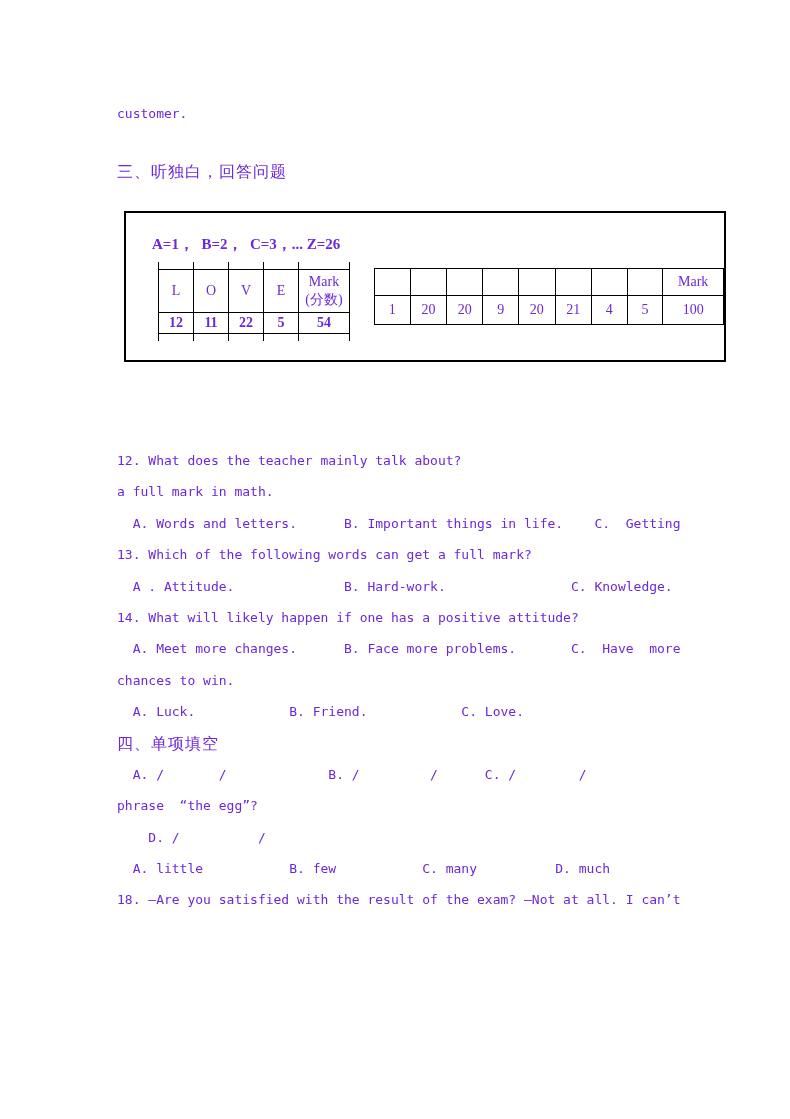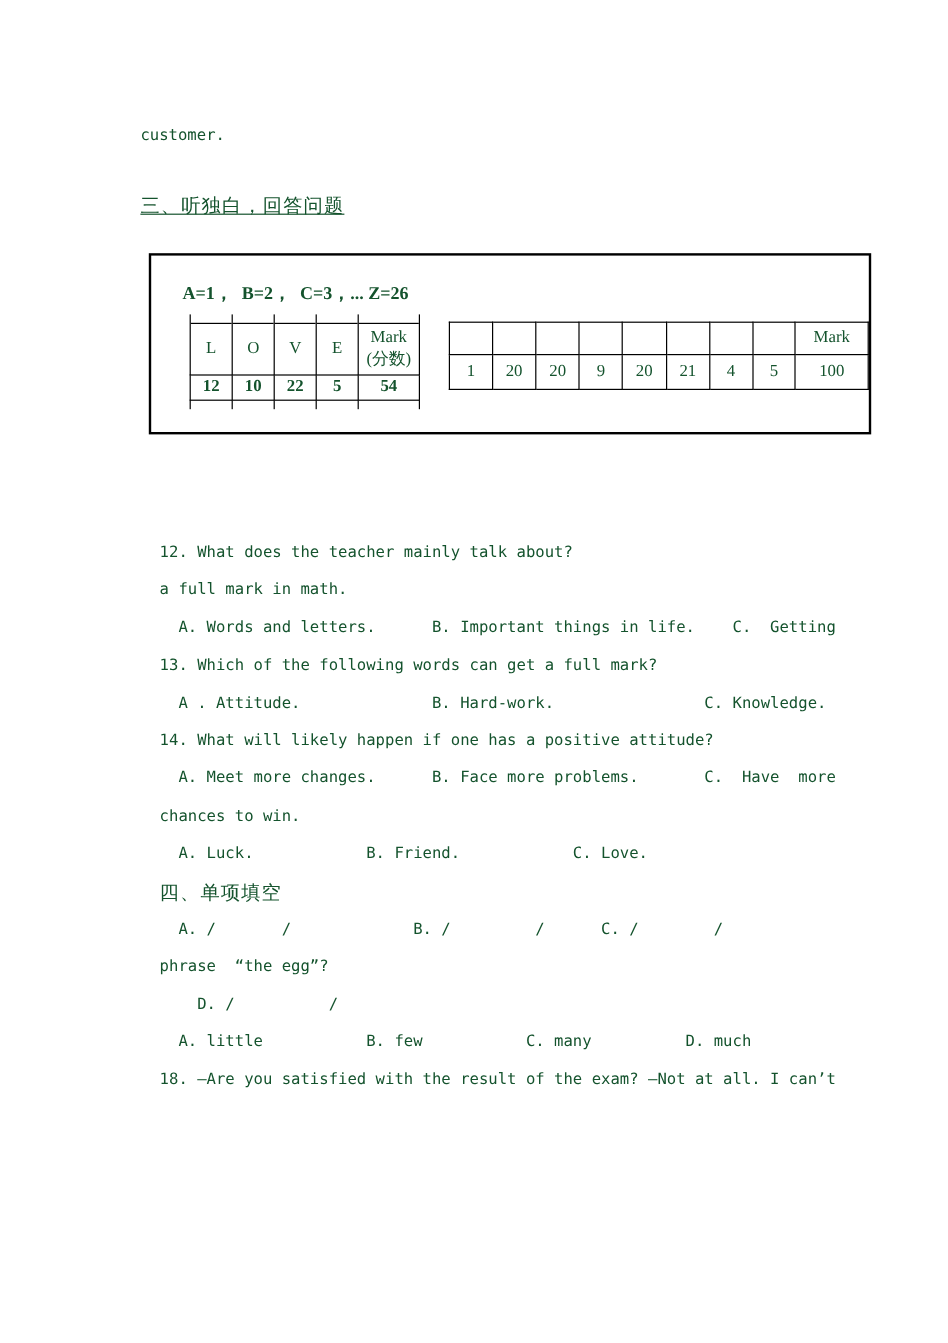--- a/index.html
+++ b/index.html
@@ -1,39 +1,38 @@
 <!DOCTYPE html>
 <html><head>
 <meta charset="utf-8">
 <style>
   html, body { margin: 0; padding: 0; background: #ffffff; }
   .page {
     position: relative;
     width: 790px;
     height: 1119px;
     background: #ffffff;
-    color: #14532d;
+    color: #6d28d9;
     font-family: "DejaVu Sans Mono", monospace;
     overflow: hidden;
   }
   .lead-line {
     position: absolute;
     left: 117px;
     top: 106px;
     font-size: 13px;
     white-space: pre;
   }
   .section-heading {
     position: absolute;
     left: 117px;
     top: 162px;
     font-size: 16px;
     letter-spacing: 1px;
     font-family: "DejaVu Sans", sans-serif;
-    text-decoration: underline;
   }
   .listening-box {
     position: absolute;
     left: 124px;
     top: 211px;
     width: 598px;
     height: 147px;
     border: 2px solid #000000;
     background: #ffffff;
   }
@@ -70,21 +69,20 @@
   .answer-table td { width: 33px; }
   .answer-table td.mark-col { width: 58px; }
   .answer-table tr.hdr td { height: 26px; }
   .answer-table tr.val td { height: 28px; }
   .body-text {
     position: absolute;
     left: 117px;
     top: 445px;
     width: 600px;
     font-size: 13px;
-    margin-left: 16px;
   }
   .body-text .line {
     height: 31.4px;
     line-height: 31.4px;
     white-space: pre;
   }
   .body-text .heading-line {
     font-size: 16px;
     letter-spacing: 1px;
     font-family: "DejaVu Sans", sans-serif;
@@ -116,21 +114,21 @@
         <td>O</td>
         <td>V</td>
         <td>E</td>
         <td class="mark-col mark-hdr">
           <div>Mark</div>
           <div>(分数)</div>
         </td>
       </tr>
       <tr class="val">
         <td>12</td>
-        <td>10</td>
+        <td>11</td>
         <td>22</td>
         <td>5</td>
         <td class="mark-col">54</td>
       </tr>
       <tr class="spacer">
         <td></td>
             <td></td>
             <td></td>
             <td></td>
             <td class="mark-col"></td>

